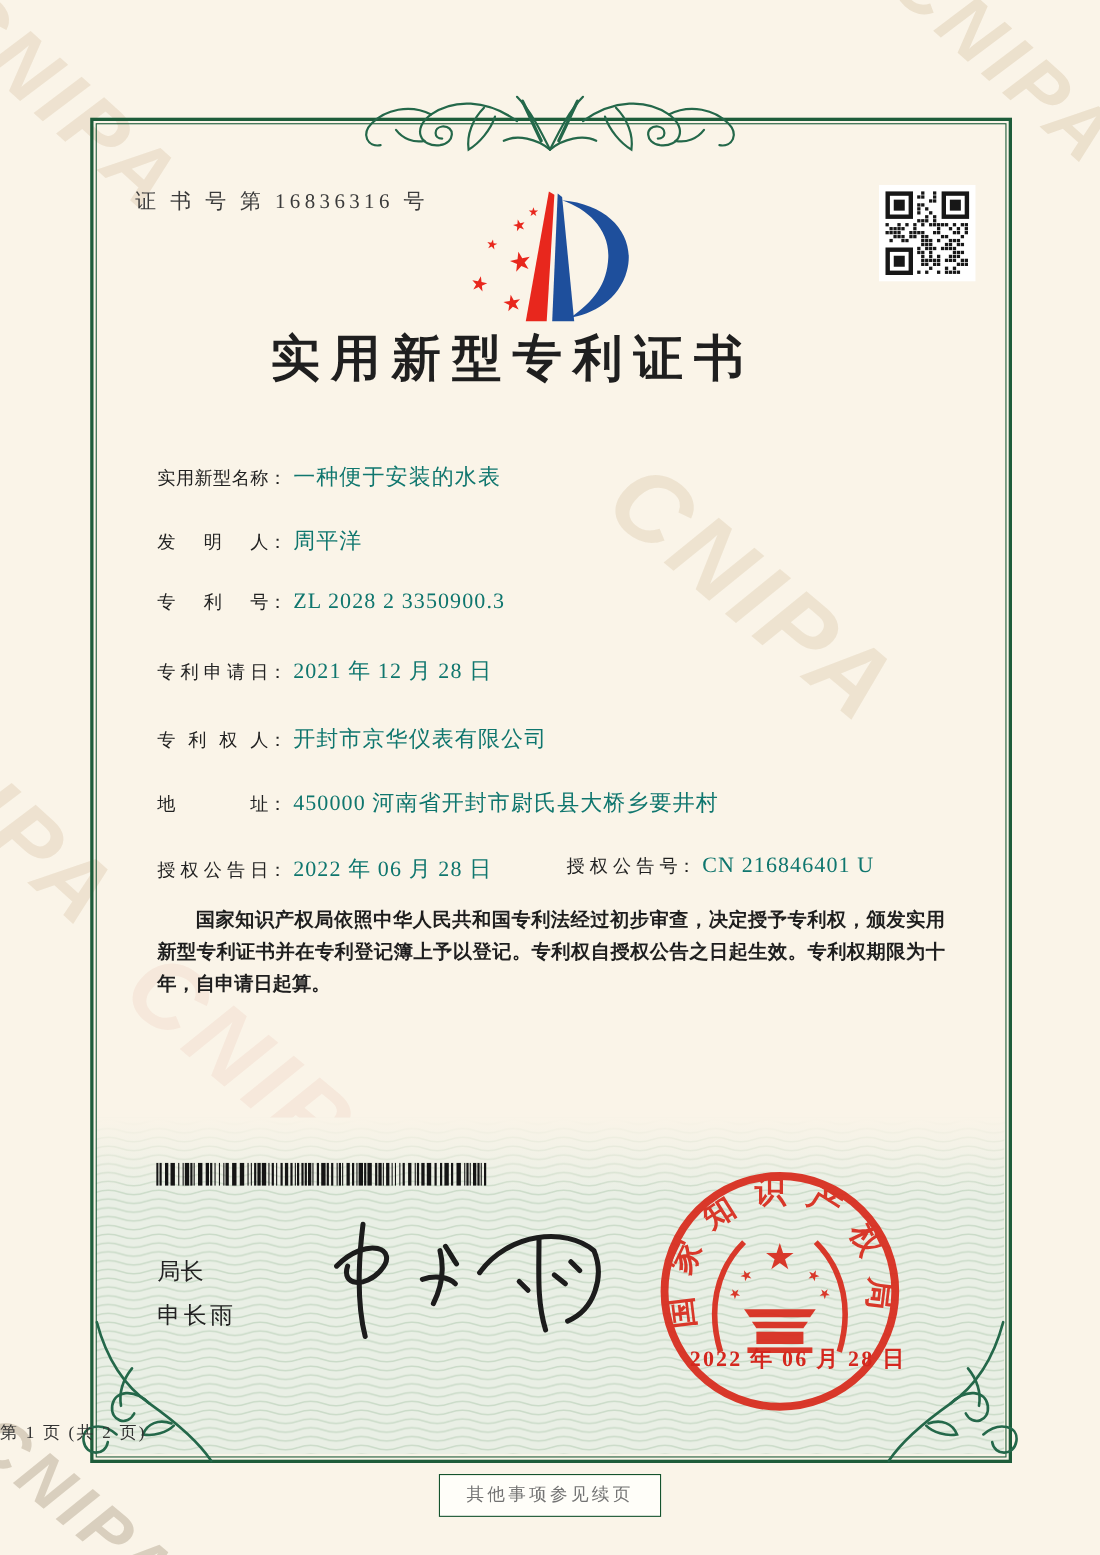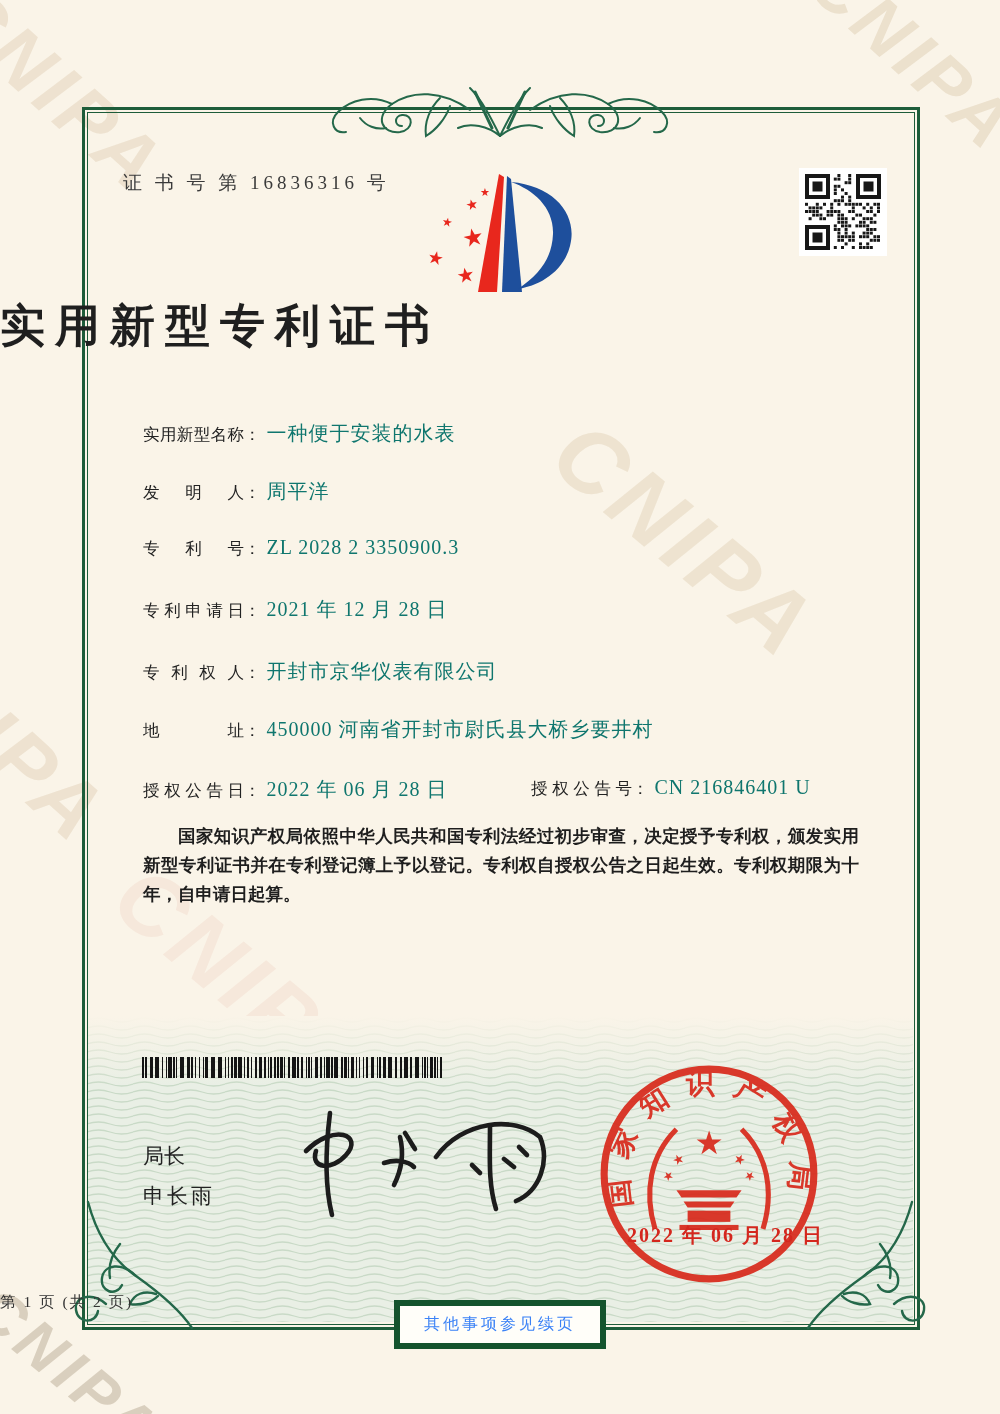--- a/index.html
+++ b/index.html
@@ -26,57 +26,57 @@
   .frame-inner{
     position:absolute;left:2px;top:2px;right:2px;bottom:2px;
     border:1px solid #1d5c3a;
   }
   
   .cert-no{
     position:absolute;left:123px;top:170px;
     font-size:19px;letter-spacing:4px;color:#3a3a3a;
   }
   .title{
-    position:absolute;left:0;width:932px;top:296px;
+    position:absolute;left:0;width:932px;top:296px;text-align:center;
     font-size:45px;font-weight:bold;letter-spacing:10px;color:#1f1f1f;
   }
   
   .row{position:absolute;left:143px;width:730px;white-space:nowrap;}
   .flabel{
     display:inline-block;width:101px;
     font-size:16.5px;color:#222;
     text-align:justify;text-align-last:justify;
     vertical-align:baseline;
   }
   .colon{font-size:16.5px;color:#222;}
   .fvalue{font-size:20px;color:#0f766e;letter-spacing:1px;margin-left:6px;}
-  .grant-g2{position:absolute;left:372px;top:0;margin-left:16px;}
+  .grant-g2{position:absolute;left:372px;top:0;}
   
   .paras{
     position:absolute;left:143px;top:822px;width:716px;
     font-size:17.5px;line-height:29px;text-align:justify;color:#1e1e1e;
   }
   .paras p{margin:0;text-indent:2em;font-weight:bold;}
   
   .signer-title{position:absolute;left:143px;top:1142px;font-size:21px;color:#222;
     font-family:"Liberation Sans","DejaVu Sans",sans-serif;}
   .signer-name{position:absolute;left:143px;top:1182px;font-size:21px;letter-spacing:3px;color:#222;
     font-family:Liberation Sans, sans-serif;}
   .seal-date{
     position:absolute;left:627px;top:1222px;
     font-size:20px;letter-spacing:2px;color:#d4271e;font-weight:bold;
   }
   .page-info{
     position:absolute;left:0;width:1000px;top:1292px;text-align:left;
     font-size:15.5px;letter-spacing:2px;color:#333;
   }
   .footer-box{
-    position:absolute;left:50%;top:1300px;transform:translateX(-50%);
-    border:6px solid #14532d;background:#fffef9;
-    padding:8px 24px;font-size:16px;letter-spacing:3px;color:#3b82f6;
+    position:absolute;left:50%;top:1340px;transform:translateX(-50%);
+    border:1px solid #14532d;background:#fffef9;
+    padding:8px 24px;font-size:16px;letter-spacing:3px;color:#737373;
   }
   .wave-fade{
     position:absolute;left:87px;top:1016px;width:826px;height:70px;
     background:linear-gradient(#faf4e8,rgba(250,244,232,0));
   }
 </style>
 </head>
 <body>
 
 <span class="wm" style="left:-15px;top:-35px;font-size:78px;color:rgba(196,166,124,0.22);transform:rotate(42deg);">CNIPA</span>

